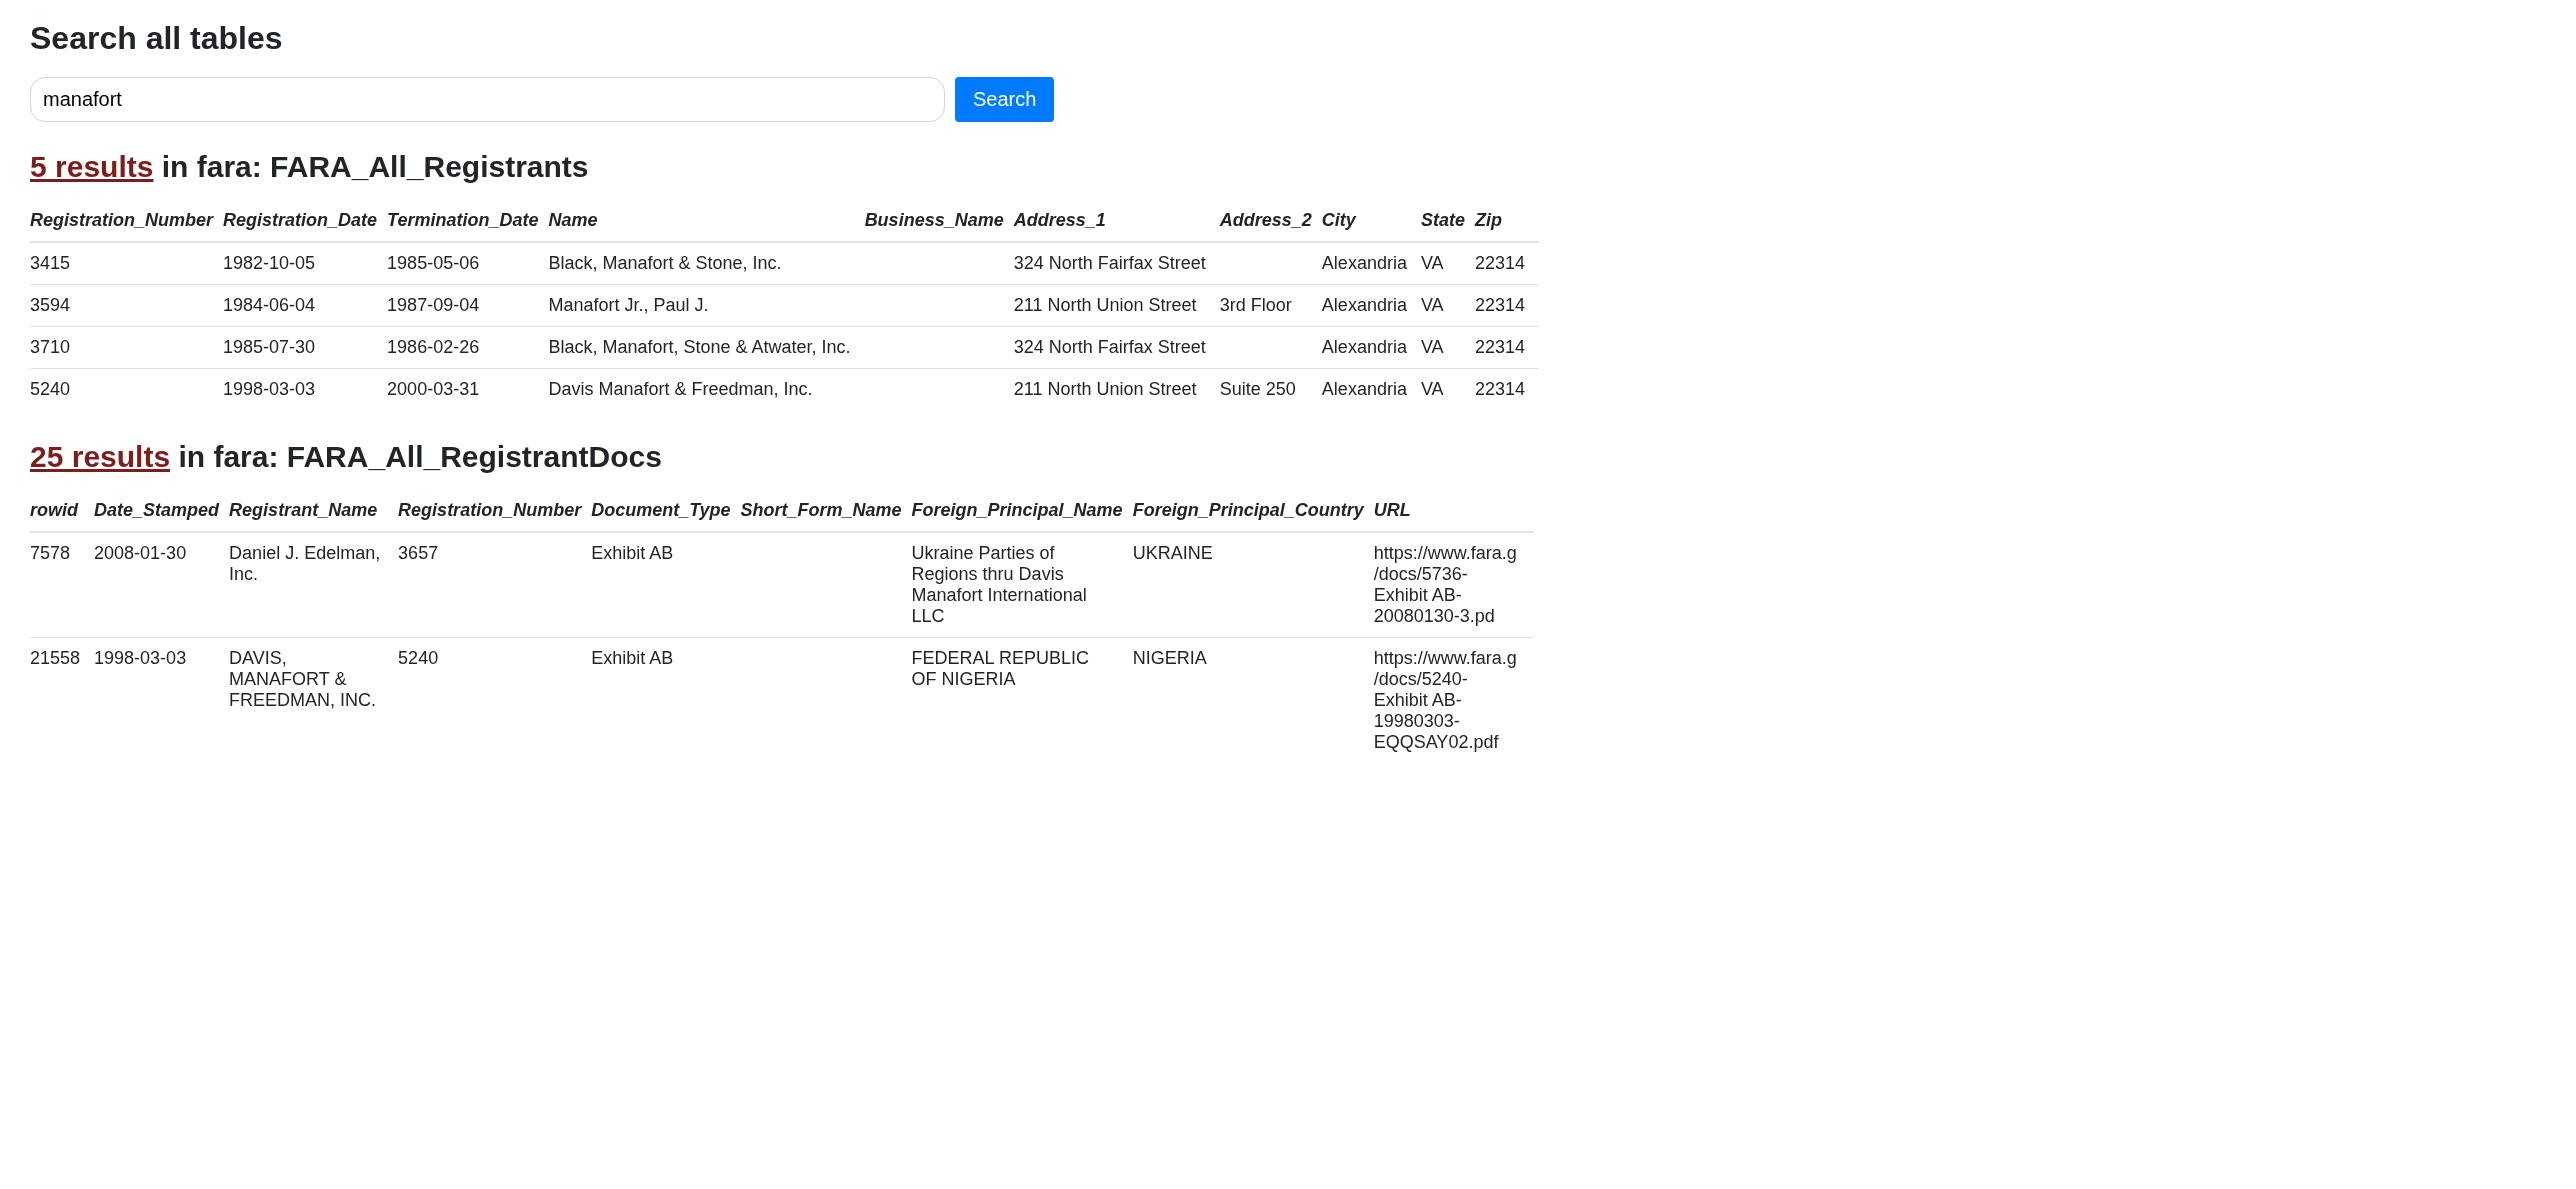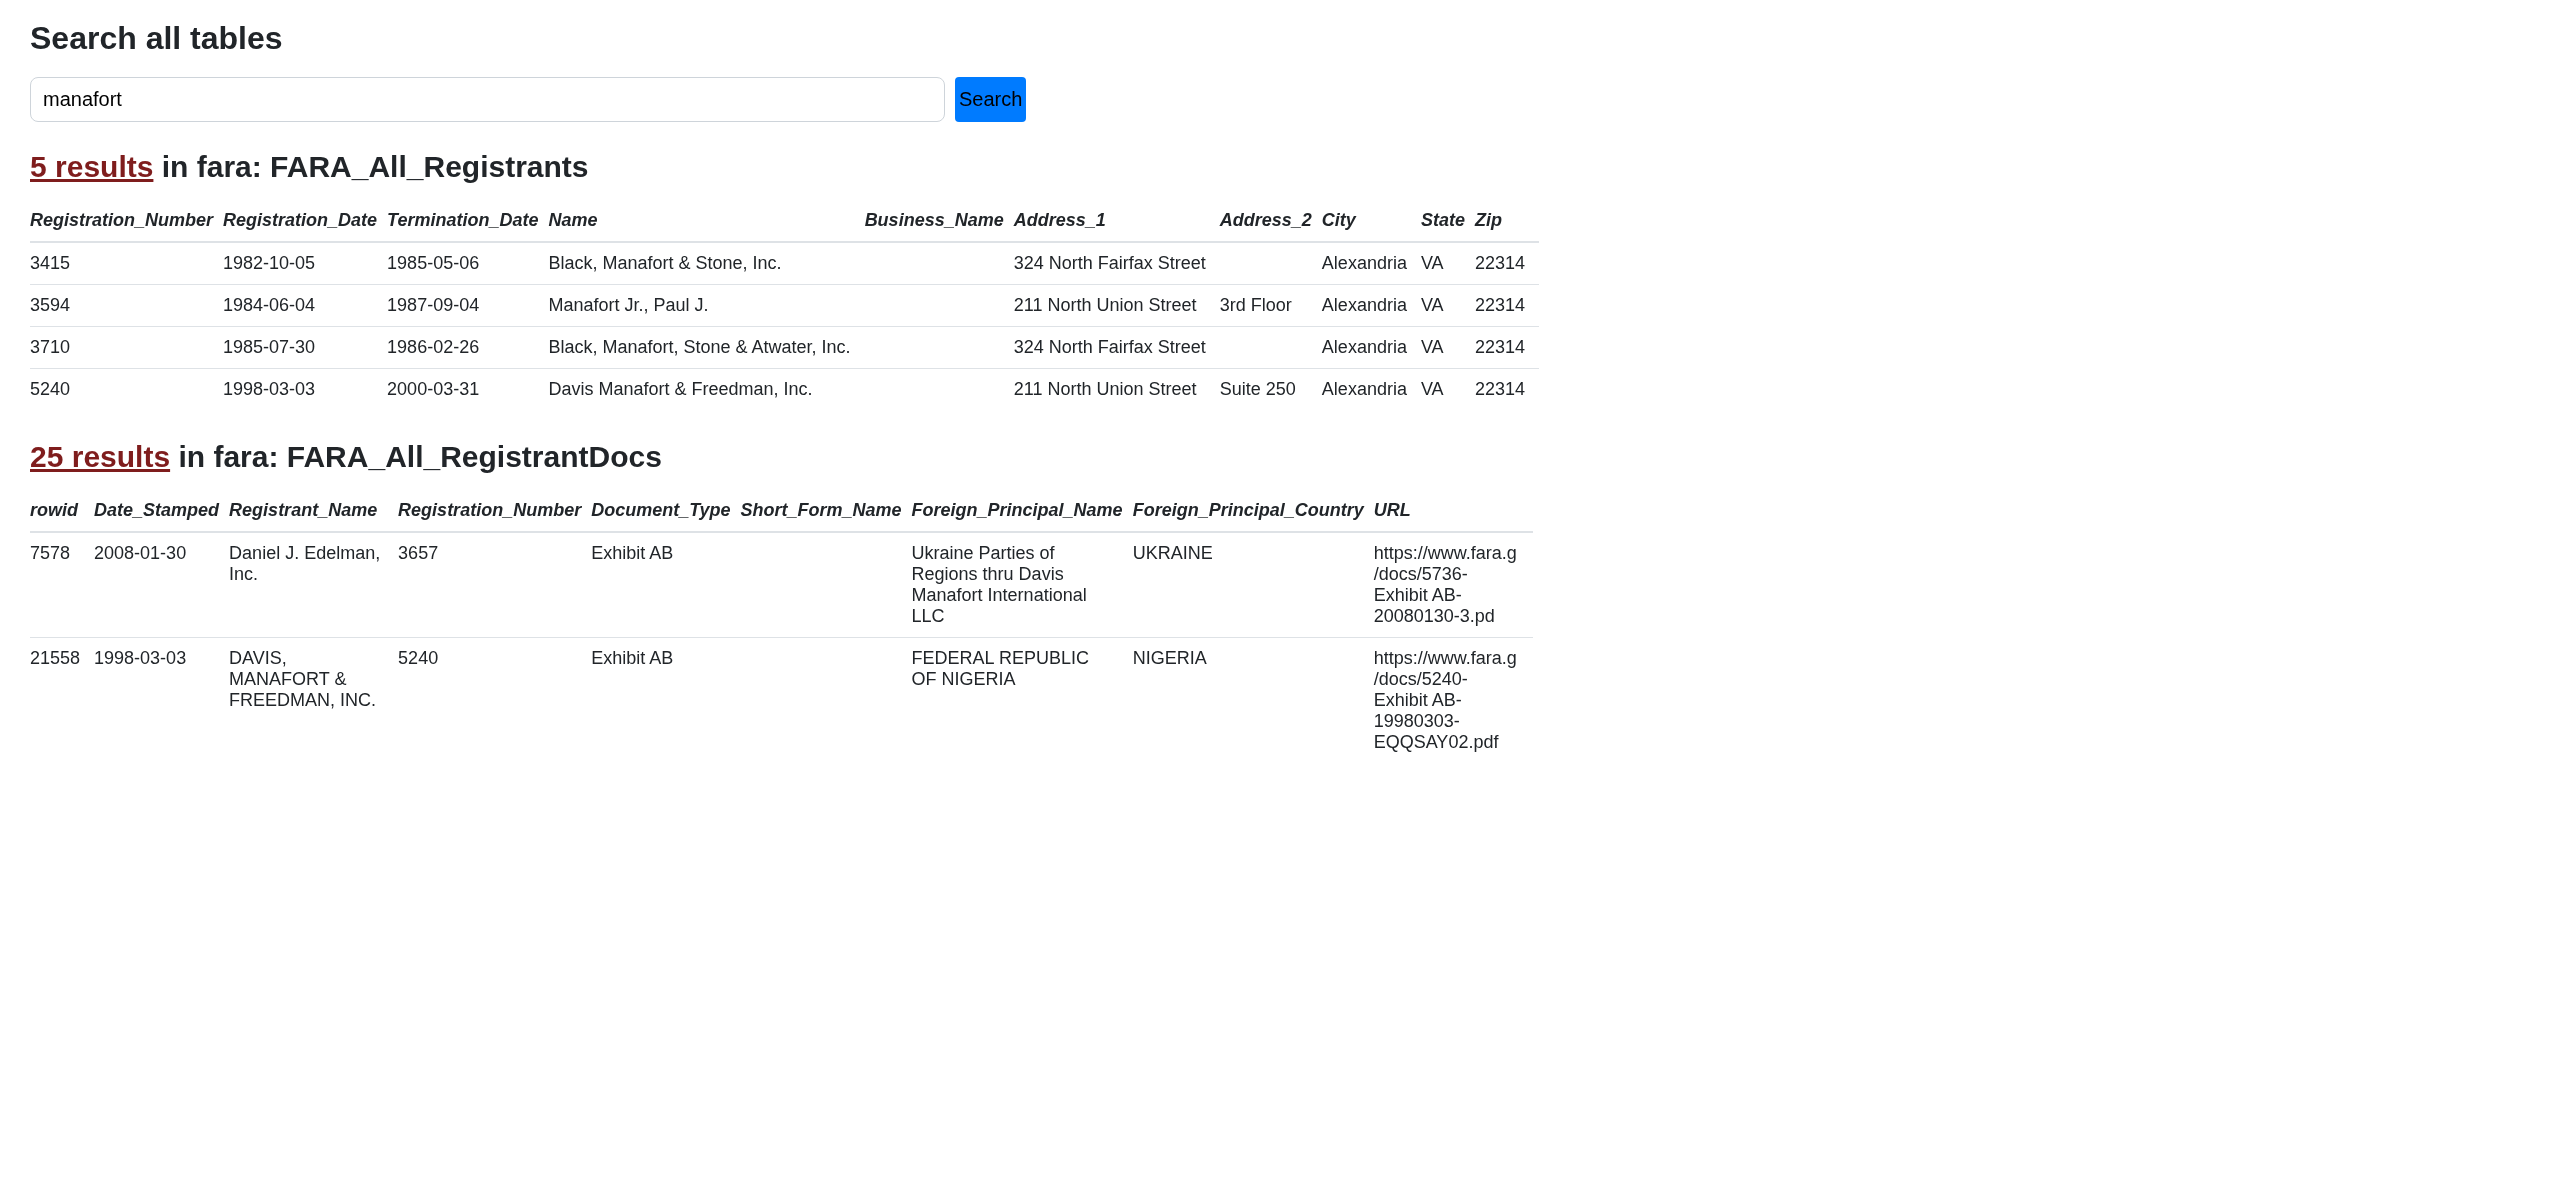--- a/index.html
+++ b/index.html
@@ -20,28 +20,28 @@
     .search-form {
       display: flex;
       gap: 10px;
       margin-bottom: 28px;
     }
     .search-input {
       width: 915px;
       padding: 10px 12px;
       font-size: 20px;
       border: 1px solid #ced4da;
-      border-radius: 8px;
+      border-radius: 15px;
     }
     .search-button {
       background: #007bff;
-      color: #000000;
+      color: #ffffff;
       border: none;
       border-radius: 4px;
-      padding: 10px 4px;
+      padding: 10px 18px;
       font-size: 20px;
       cursor: pointer;
     }
     h2.section-heading {
       font-size: 30px;
       font-weight: 700;
       margin: 10px 0 18px 0;
     }
     h2.section-heading a {
       color: #7f1d1d;

